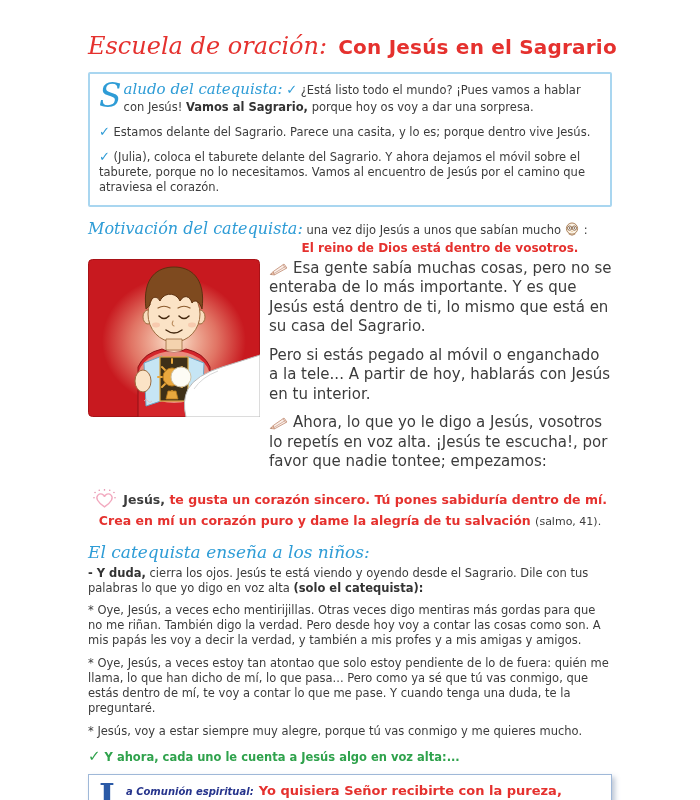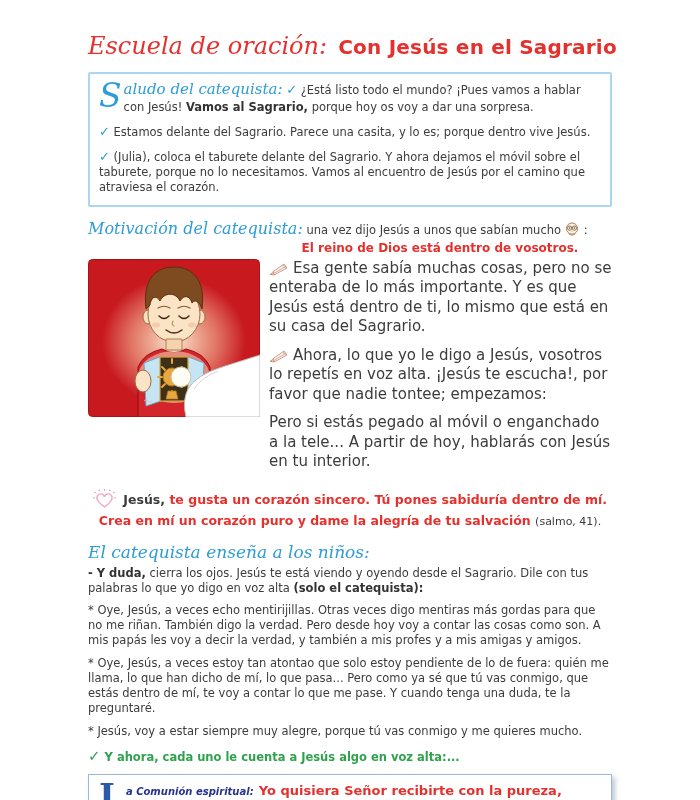--- a/index.html
+++ b/index.html
@@ -146,30 +146,30 @@
       <p>
         <svg class="icon-inline" viewBox="0 0 21 15" width="19" height="14">
             <path d="M1.5,13.5 L6,14.2 L4.6,10.3 Z" fill="#E9BDA3" stroke="#C08B73" stroke-width="0.7"></path>
             <path d="M1.5,13.5 L2.9,13.7 L2.4,12.3 Z" fill="#7A5236"></path>
             <path d="M4.8,10.2 L16.6,2 L19.8,6.4 L6.2,13.9 Z" fill="#FBEFE9" stroke="#C08B73" stroke-width="0.9"></path>
             <line x1="6.8" y1="11.7" x2="18.2" y2="4.6" stroke="#C08B73" stroke-width="0.7"></line>
             <line x1="15.4" y1="2.9" x2="18.7" y2="7.2" stroke="#C08B73" stroke-width="0.7"></line>
           </svg><span>Esa gente sabía muchas cosas, pero no se enteraba de lo más importante. Y es que Jesús está dentro de ti, lo mismo que está en su casa del Sagrario.</span>
       </p>
       <p>
+        <span>Pero si estás pegado al móvil o enganchado a la tele... A partir de hoy, hablarás con Jesús en tu interior.</span>
+      </p>
+      <p>
         <svg class="icon-inline" viewBox="0 0 21 15" width="19" height="14">
             <path d="M1.5,13.5 L6,14.2 L4.6,10.3 Z" fill="#E9BDA3" stroke="#C08B73" stroke-width="0.7"></path>
             <path d="M1.5,13.5 L2.9,13.7 L2.4,12.3 Z" fill="#7A5236"></path>
             <path d="M4.8,10.2 L16.6,2 L19.8,6.4 L6.2,13.9 Z" fill="#FBEFE9" stroke="#C08B73" stroke-width="0.9"></path>
             <line x1="6.8" y1="11.7" x2="18.2" y2="4.6" stroke="#C08B73" stroke-width="0.7"></line>
             <line x1="15.4" y1="2.9" x2="18.7" y2="7.2" stroke="#C08B73" stroke-width="0.7"></line>
           </svg><span>Ahora, lo que yo le digo a Jesús, vosotros lo repetís en voz alta. ¡Jesús te escucha!, por favor que nadie tontee; empezamos:</span>
-      </p>
-      <p>
-        <span>Pero si estás pegado al móvil o enganchado a la tele... A partir de hoy, hablarás con Jesús en tu interior.</span>
       </p>
     </div>
   </div>
 
   <div class="prayer">
     <div>
       <svg class="heart" viewBox="0 0 26 24" width="23" height="21">
           <path d="M13,20.5 C5,15 2.5,10 5.5,7 C8.5,4 12.5,6.5 13,9 C13.5,6.5 17.5,4 20.5,7 C23.5,10 21,15 13,20.5 Z" fill="none" stroke="#F2A9BF" stroke-width="1.6"></path>
           <circle cx="2.2" cy="4" r="0.9" fill="#E590AC"></circle>
           <circle cx="7" cy="1.4" r="0.9" fill="#E590AC"></circle>

